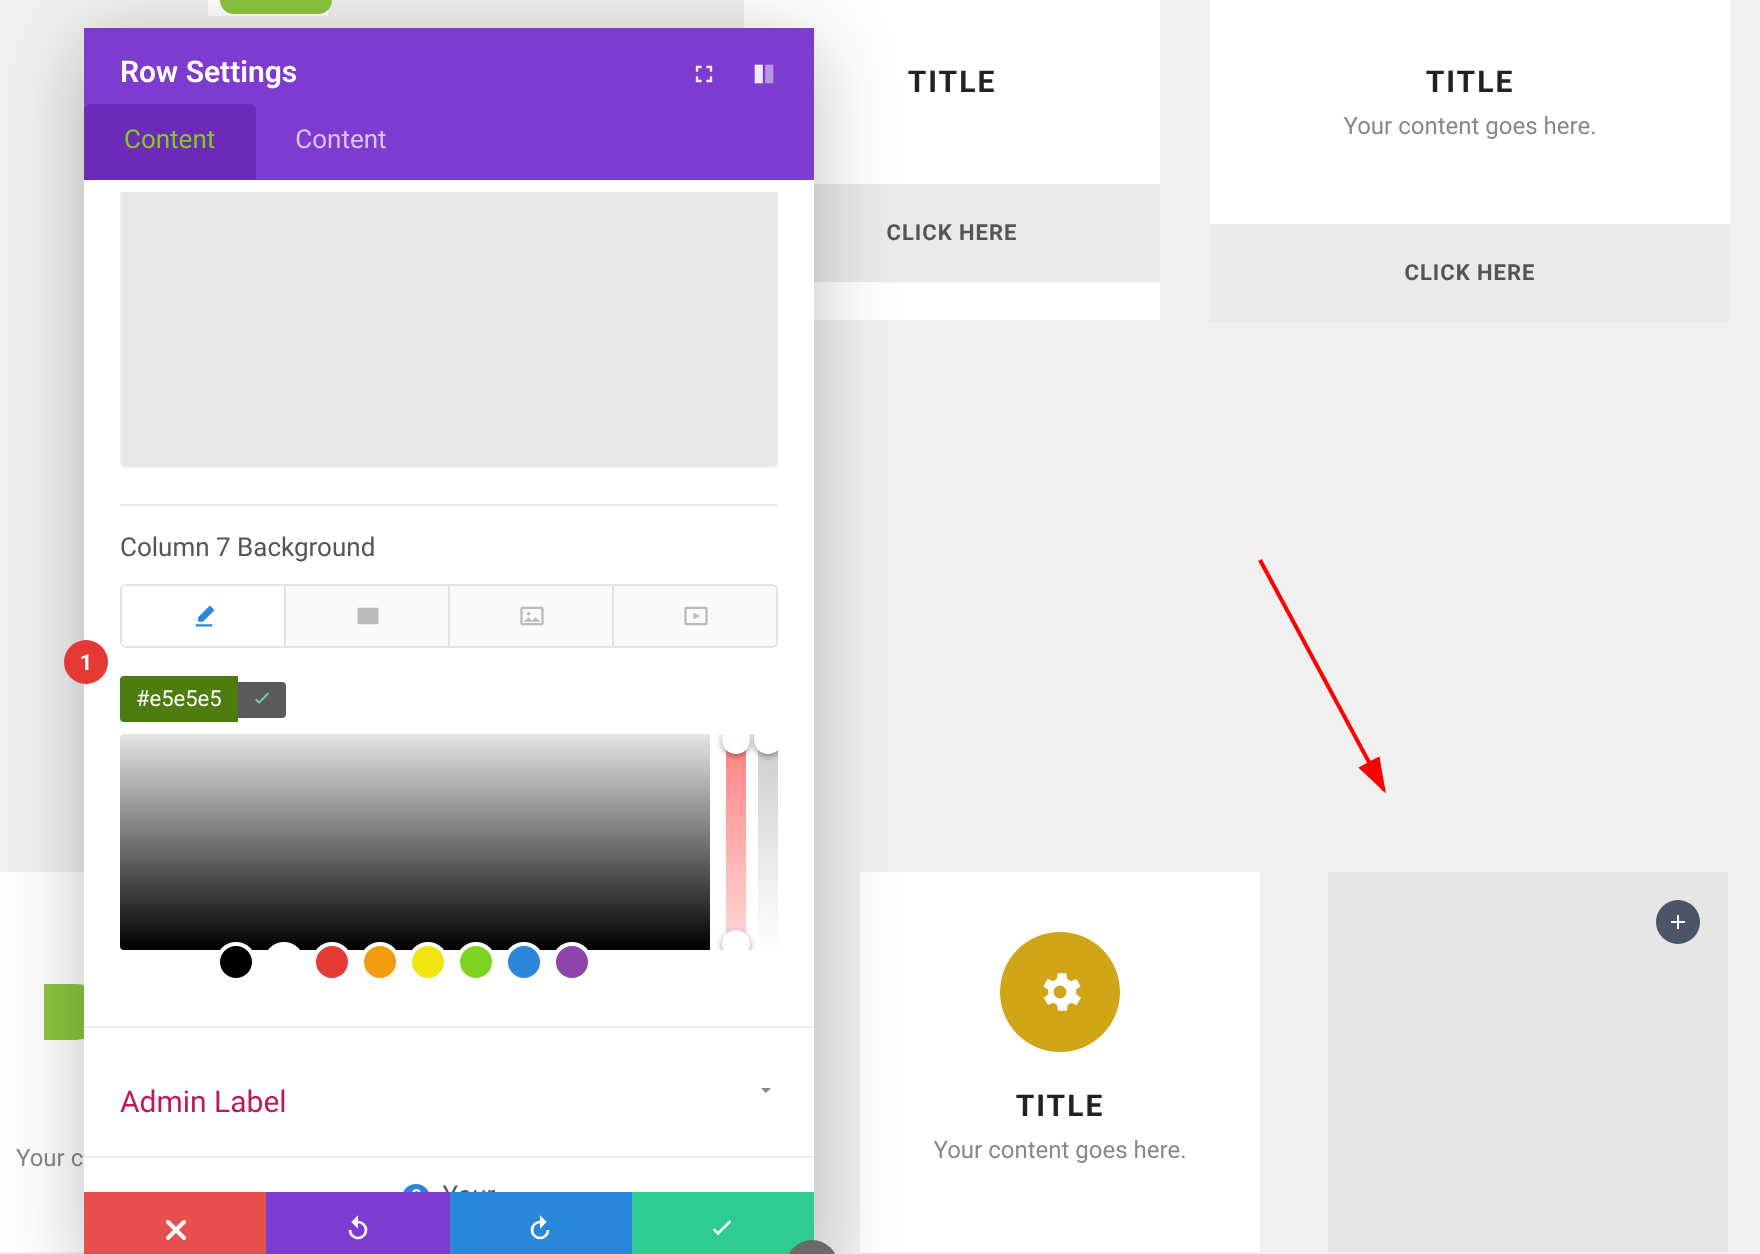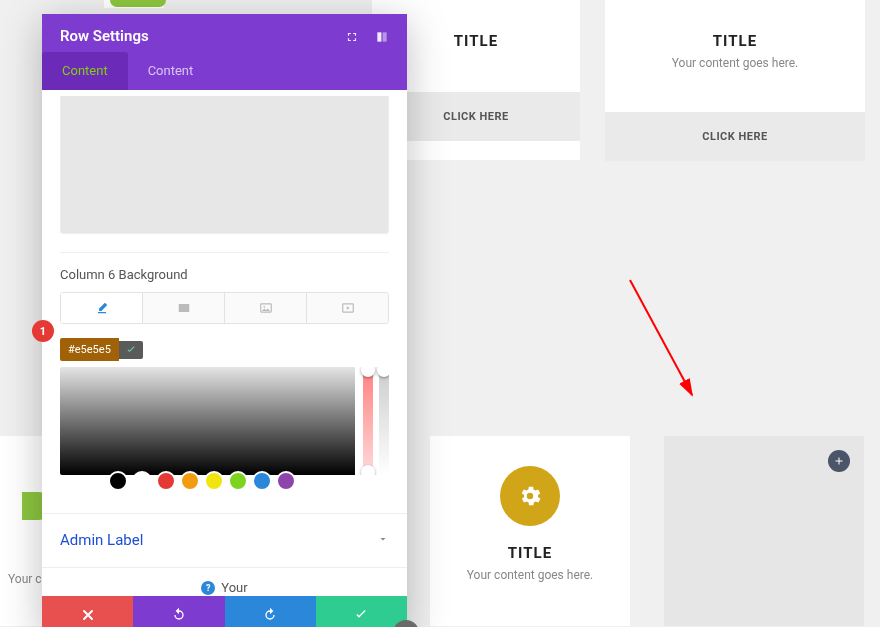--- a/index.html
+++ b/index.html
@@ -125,21 +125,21 @@
 .bg-tab.active { background:#fff; }
 .bg-tab svg { width:14px; height:14px; }
 
 
 .picker {
   margin-top: 14px;
   position: relative;
 }
 .hex-row { display:flex; align-items:center; gap:0; margin-bottom:6px; position:relative; }
 .hex-badge {
-  background:#a16207;
+  background:#4d7c0f;
   color:#fff;
   font-size:11px;
   padding:5px 8px;
   border-radius:2px 0 0 2px;
 }
 .hex-check {
   background:#5a5a5a;
   color:#6fcf97;
   padding:3px 6px;
   border-radius:0 2px 2px 0;
@@ -219,21 +219,21 @@
 
 .divider2 { border:0; border-top:1px solid #eee; margin: 12px -18px 0; }
 
 .admin-row {
   padding: 16px 0 18px;
   display:flex;
   align-items:center;
   justify-content:space-between;
   cursor:pointer;
 }
-.admin-label { font-size:15px; color:#1d4ed8; }
+.admin-label { font-size:15px; color:#be185d;margin-top:12px; }
 .chev { color:#888; }
 
 .help-row {
   text-align:center;
   padding: 12px 0 16px;
   font-size:13px;
   color:#555;
   display:flex;
   align-items:center;
   justify-content:center;
@@ -400,21 +400,21 @@
     </div>
     <div class="tabs">
       <div class="tab active">Content</div>
       <div class="tab">Content</div>
     </div>
   </div>
 
   <div class="modal-body">
     <div class="preview-box" style="margin-top:6px; border:1px solid #eee; border-top:0; border-radius:0 0 3px 3px;"></div>
     <hr class="divider">
-    <div class="label-text">Column 6 Background</div>
+    <div class="label-text">Column 7 Background</div>
 
     <div class="bg-tabs">
       <div class="bg-tab active">
         <svg viewBox="0 0 24 24" fill="#2b87da">
             <path d="M17 3l4 4-10 10H7v-4zM5 19h14v2H5z"></path>
           </svg>
       </div>
       <div class="bg-tab">
         <svg viewBox="0 0 24 24" fill="#bbb">
             <rect x="3" y="5" width="18" height="14" rx="1"></rect>

